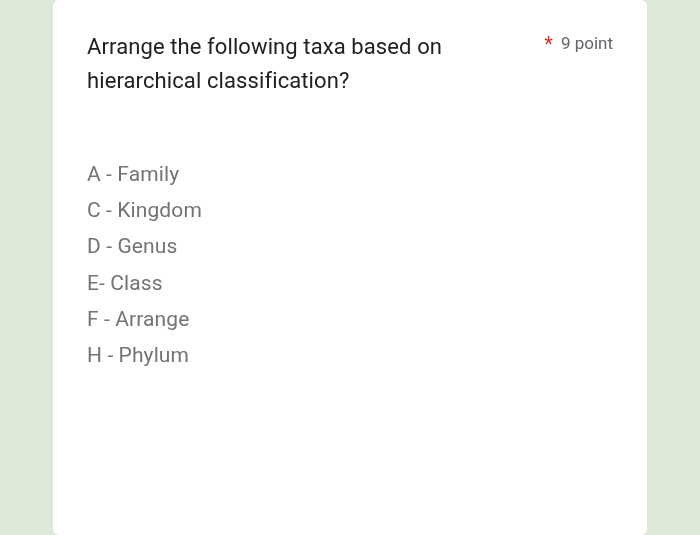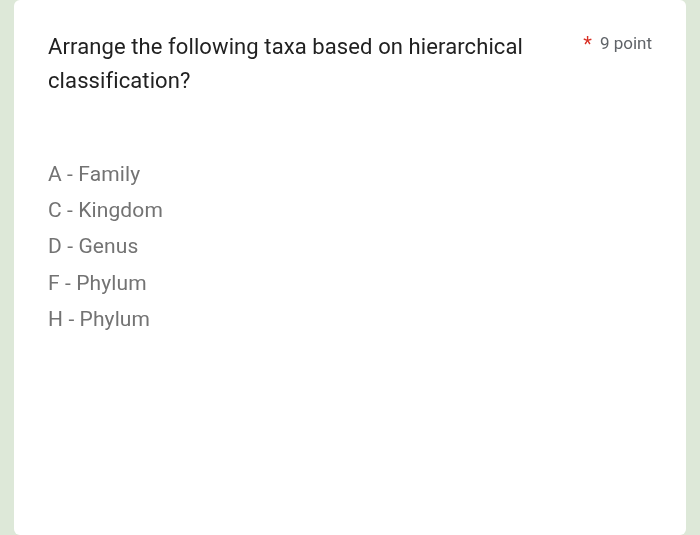--- a/index.html
+++ b/index.html
@@ -11,21 +11,21 @@
       font-family: Roboto, Arial, sans-serif;
       background: #dde8d8;
       width: 700px;
       height: 535px;
       display: flex;
       justify-content: center;
       align-items: flex-start;
     }
     .card {
       background: #ffffff;
-      width: 672px;
+      width: 594px;
       min-height: 535px;
       padding: 30px 34px;
       border-radius: 6px;
     }
     .question-header {
       display: flex;
       align-items: flex-start;
       margin-bottom: 58px;
     }
     .question-text {
@@ -64,16 +64,17 @@
 <div class="card">
   <div class="question-header">
     <div class="question-text">Arrange the following taxa based on hierarchical classification?</div>
     <span class="required-asterisk">*</span>
     <span class="points">9 point</span>
   </div>
   <div class="options">
     <span class="option-item">A - Family</span>
     <span class="option-item">C - Kingdom</span>
     <span class="option-item">D - Genus</span>
-    <span class="option-item">F - Phylum</span>
+    <span class="option-item">E- Class</span>
+    <span class="option-item">F - Arrange</span>
     <span class="option-item">H - Phylum</span>
   </div>
 </div>
 
 </body></html>

